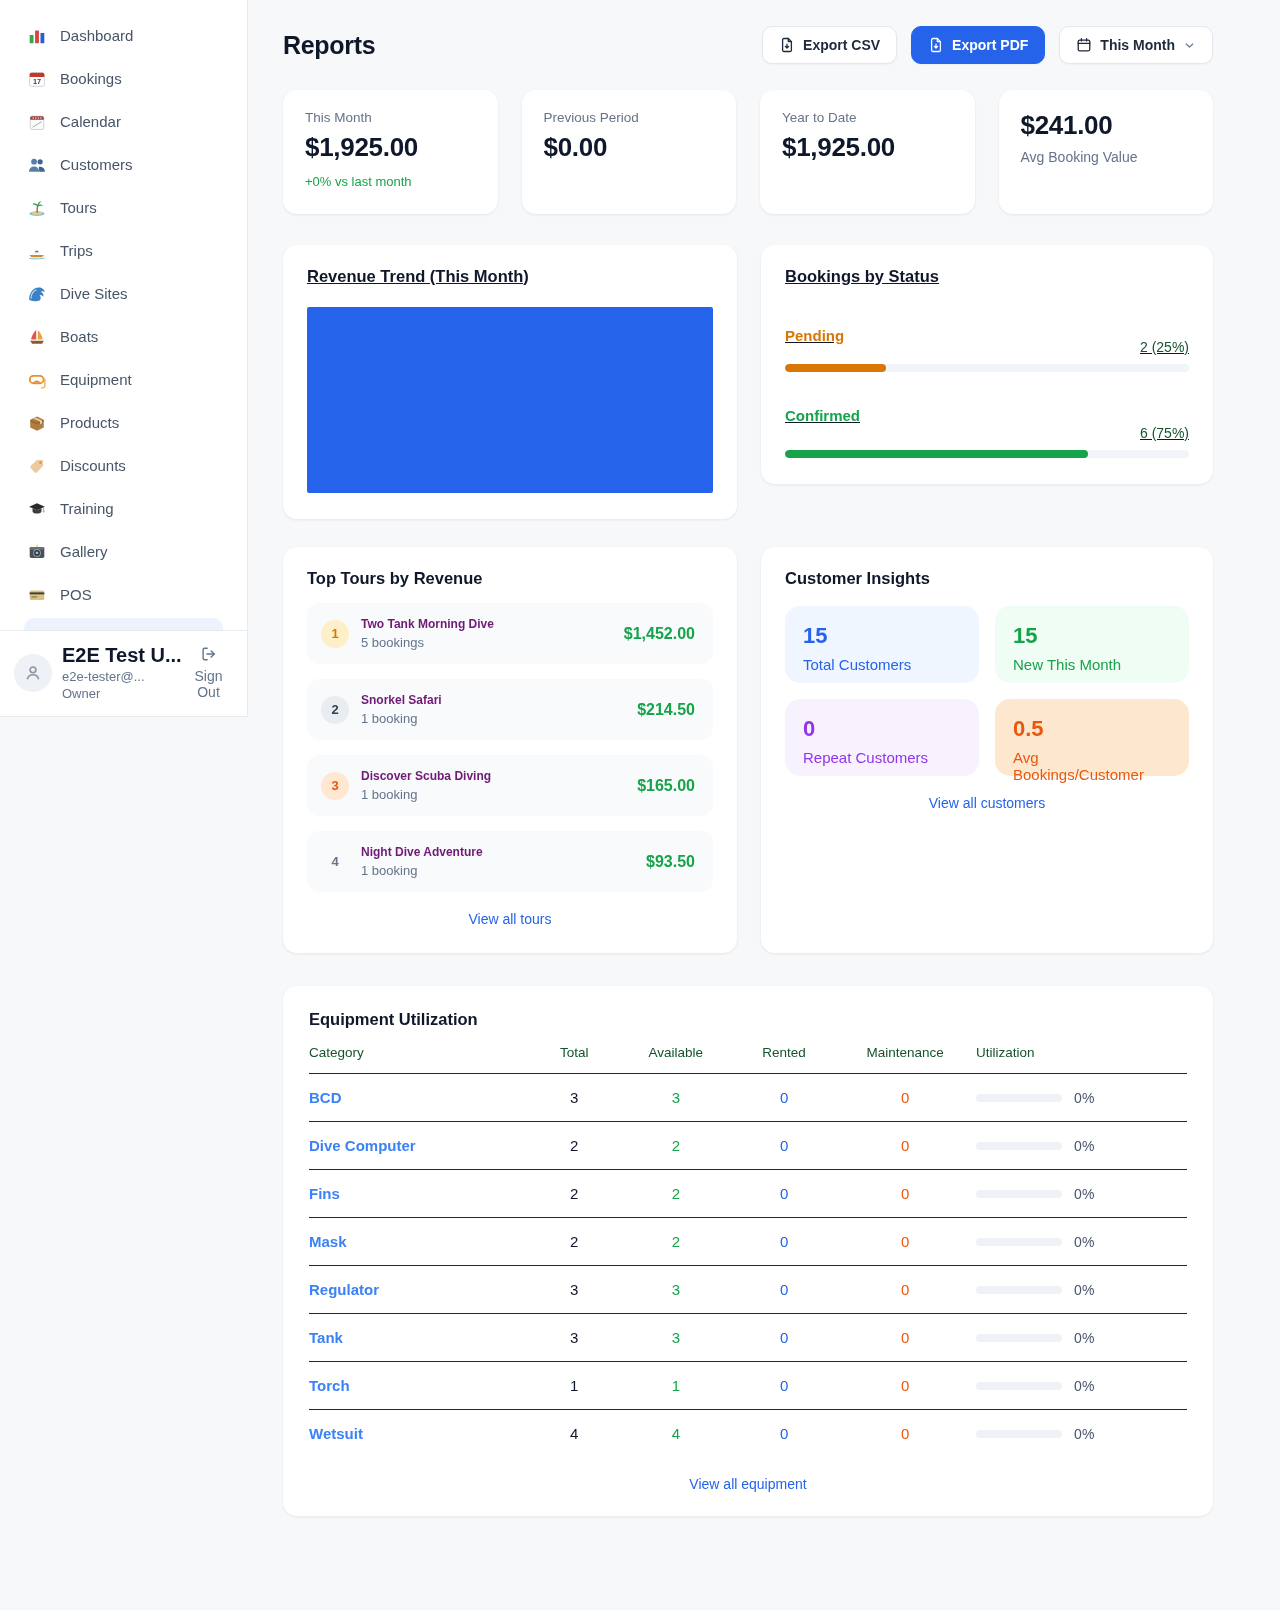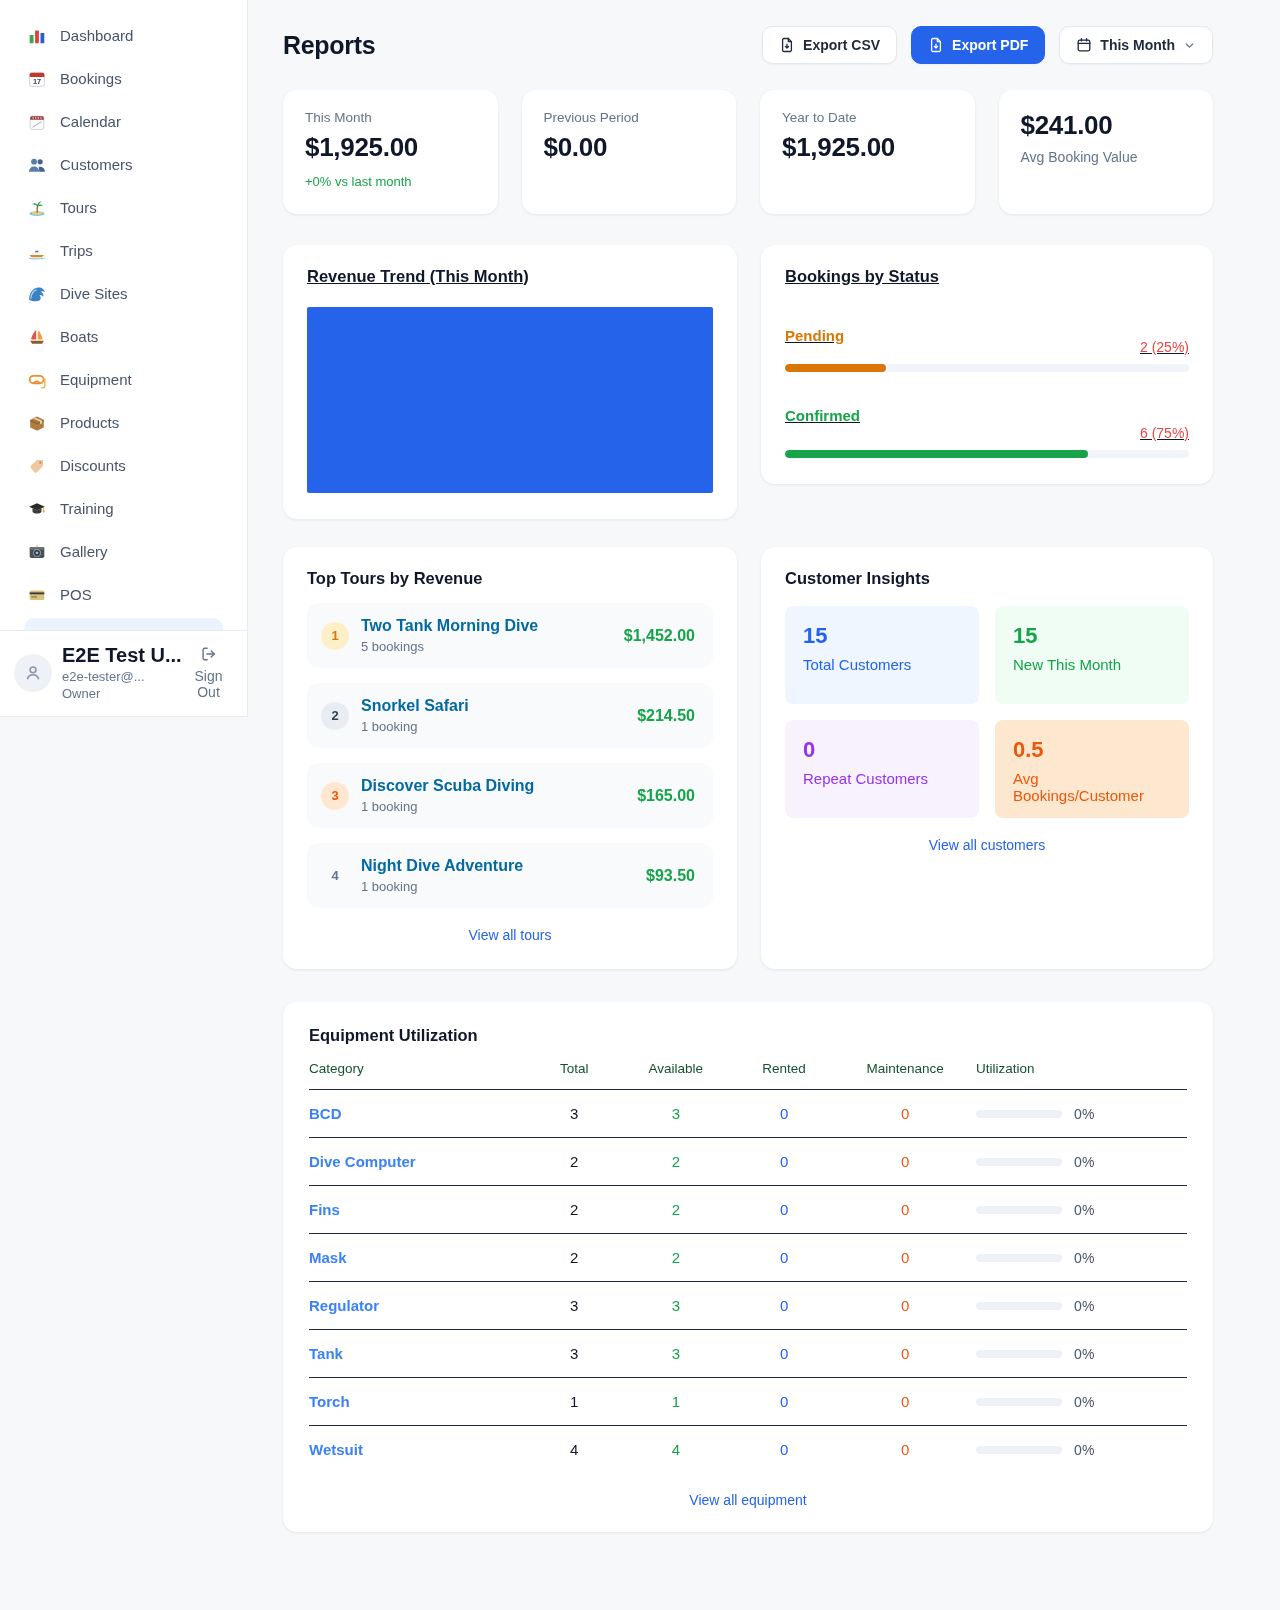--- a/index.html
+++ b/index.html
@@ -78,50 +78,50 @@
   .stat-card.reversed .stat-label { font-size:14px; margin-top:8px; }
 
   
   .row2 { display:grid; grid-template-columns:454fr 452fr; gap:24px; margin-top:31px; align-items:start;text-decoration:underline; }
   .revenue-card { padding:22px 24px 26px; }
   .chart-block { margin-top:21px; height:186px; border-radius:2px; }
   .status-card { padding:22px 24px 26px; }
   .status-row { margin-top:17px; }
   .status-line { display:flex; align-items:center; justify-content:space-between; }
   .status-label { font-size:15px; font-weight:600; }
-  .status-val { font-size:14px; color:#ef4444;margin-top:36px; }
+  .status-val { font-size:14px; color:#14532d;margin-top:36px; }
   .track { margin-top:9px; height:8px; border-radius:99px; background:#f1f5f9; overflow:hidden; }
   .fill { display:block; height:100%; border-radius:99px; }
 
   
   .row3 { display:grid; grid-template-columns:454fr 452fr; gap:24px; margin-top:28px; }
   .tours-card, .insights-card { padding:22px 24px; }
   .tour-item {
     margin-top:15px; background:#f8fafc; border-radius:12px;
     padding:14px 18px 14px 14px; display:flex; align-items:center; gap:12px;
   }
   .rank {
     width:28px; height:28px; border-radius:50%; flex:0 0 28px;
     display:flex; align-items:center; justify-content:center;
     font-size:13px; font-weight:600; color:#64748b;
   }
   .rank-1 { background:#fdf0c9; color:#d97706; }
   .rank-2 { background:#e9edf2; color:#334155; }
   .rank-3 { background:#ffe7d1; color:#ea580c; }
   .tour-info { flex:1; min-width:0; }
-  .tour-name { font-size:16px; font-weight:600; color:#0369a1; }
+  .tour-name { font-size:12px; font-weight:600; color:#701a75; }
   .tour-sub { font-size:13px; color:#64748b; margin-top:4px; }
   .tour-rev { font-size:16px; font-weight:700; color:#16a34a; white-space:nowrap; }
   .view-link {
     display:block; margin:19px auto 4px; text-align:center;
     color:#2563eb; font-size:14px; font-weight:500; background:none; border:none;
     font-family:inherit; cursor:pointer;
   }
   .tiles { display:grid; grid-template-columns:1fr 1fr; gap:16px; margin-top:18px; }
-  .tile { border-radius:8px; padding:17px 18px; height:98px; }
+  .tile { border-radius:15px; padding:17px 18px; height:77px; }
   .tile-value { font-size:22px; font-weight:800; }
   .tile-label { font-size:15px; font-weight:500; margin-top:7px; }
   .tile-blue   { background:#eff6ff; } .tile-blue  .tile-value,.tile-blue  .tile-label { color:#2563eb; }
   .tile-green  { background:#f0fdf4; } .tile-green .tile-value,.tile-green .tile-label { color:#16a34a; }
   .tile-purple { background:#f8f2ff; } .tile-purple .tile-value,.tile-purple .tile-label { color:#9333ea; }
   .tile-orange { background:#fde8cf; } .tile-orange .tile-value,.tile-orange .tile-label { color:#ea580c; }
 
   
   .equipment-card { margin-top:33px; padding:24px 26px 20px; }
   .eq-grid { display:grid; grid-template-columns:2fr 0.78fr 1.05fr 0.9fr 1.28fr 1.9fr; align-items:center; }

